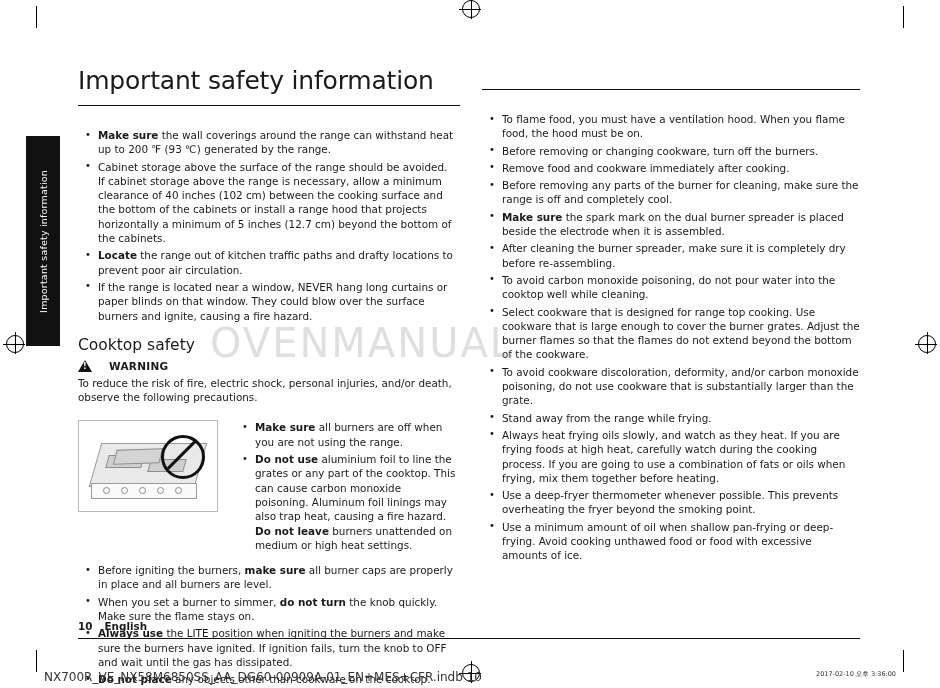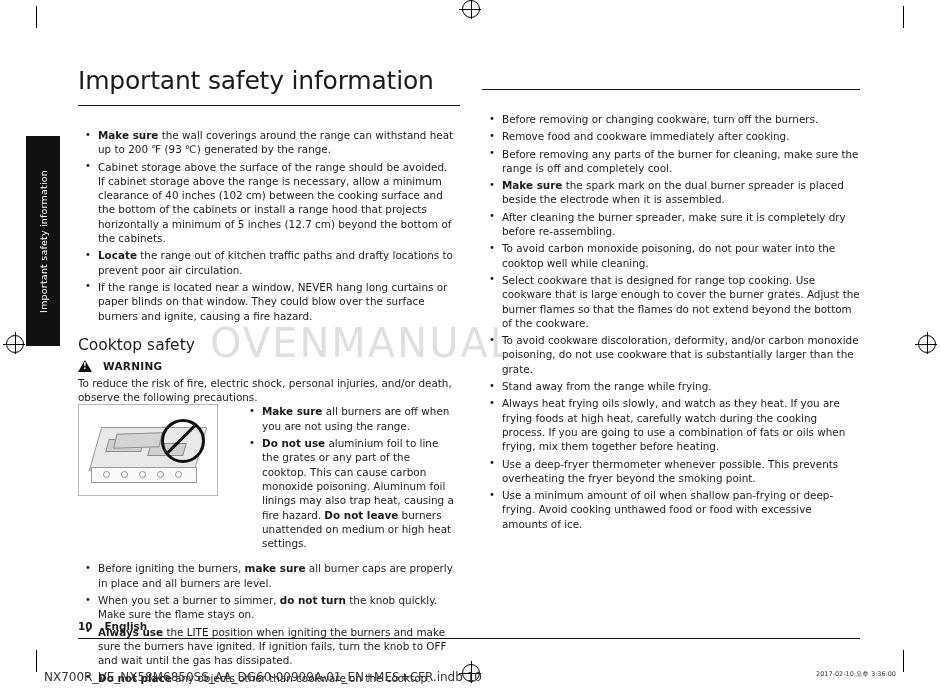--- a/index.html
+++ b/index.html
@@ -131,21 +131,21 @@
 
   h2.section-head {
     font-size: 15.5px;
     font-weight: 400;
     margin: 13px 0 6px 0;
   }
 
   .warning-row {
     display: flex;
     align-items: center;
-    gap: 11px;
+    gap: 17px;
     margin: 6px 0 4px 0;
   }
   .warn-tri {
     width: 0; height: 0;
     border-left: 7px solid transparent;
     border-right: 7px solid transparent;
     border-bottom: 12px solid #111;
     position: relative;
   }
   .warn-tri::after {
@@ -159,26 +159,26 @@
     line-height: 10px;
   }
   .warn-label {
     font-size: 10.5px;
     font-weight: 700;
     letter-spacing: 0.3px;
   }
   .warn-text {
     font-size: 10.4px;
     line-height: 14.3px;
-    margin-bottom: 0;
+    margin-bottom: 16px;
   }
 
   .fig-block {
     display: flex;
-    gap: 24px;
+    gap: 17px;
     margin-bottom: 8px;
   }
   .figure {
     width: 138px;
     height: 90px;
     border: 1px solid #b9b9b9;
     position: relative;
     background: #ffffff;
     flex: 0 0 auto;
   }
@@ -362,20 +362,21 @@
           <li><b>Always use</b> the LITE position when igniting the burners and make sure the burners have ignited. If ignition fails, turn the knob to OFF and wait until the gas has dissipated.</li>
           <li><b>Do not place</b> any objects other than cookware on the cooktop.</li>
           <li>This cooktop is designed for use with a wok or wok ring attachment.</li>
         </ul>
 
       </div>
 
       <div class="col col-right">
         <div class="col-rule"></div>
         <ul class="bullets">
+          <li>To flame food, you must have a ventilation hood. When you flame food, the hood must be on.</li>
           <li>Before removing or changing cookware, turn off the burners.</li>
           <li>Remove food and cookware immediately after cooking.</li>
           <li>Before removing any parts of the burner for cleaning, make sure the range is off and completely cool.</li>
           <li><b>Make sure</b> the spark mark on the dual burner spreader is placed beside the electrode when it is assembled.</li>
           <li>After cleaning the burner spreader, make sure it is completely dry before re-assembling.</li>
           <li>To avoid carbon monoxide poisoning, do not pour water into the cooktop well while cleaning.</li>
           <li>Select cookware that is designed for range top cooking. Use cookware that is large enough to cover the burner grates. Adjust the burner flames so that the flames do not extend beyond the bottom of the cookware.</li>
           <li>To avoid cookware discoloration, deformity, and/or carbon monoxide poisoning, do not use cookware that is substantially larger than the grate.</li>
           <li>Stand away from the range while frying.</li>
           <li>Always heat frying oils slowly, and watch as they heat. If you are frying foods at high heat, carefully watch during the cooking process. If you are going to use a combination of fats or oils when frying, mix them together before heating.</li>

